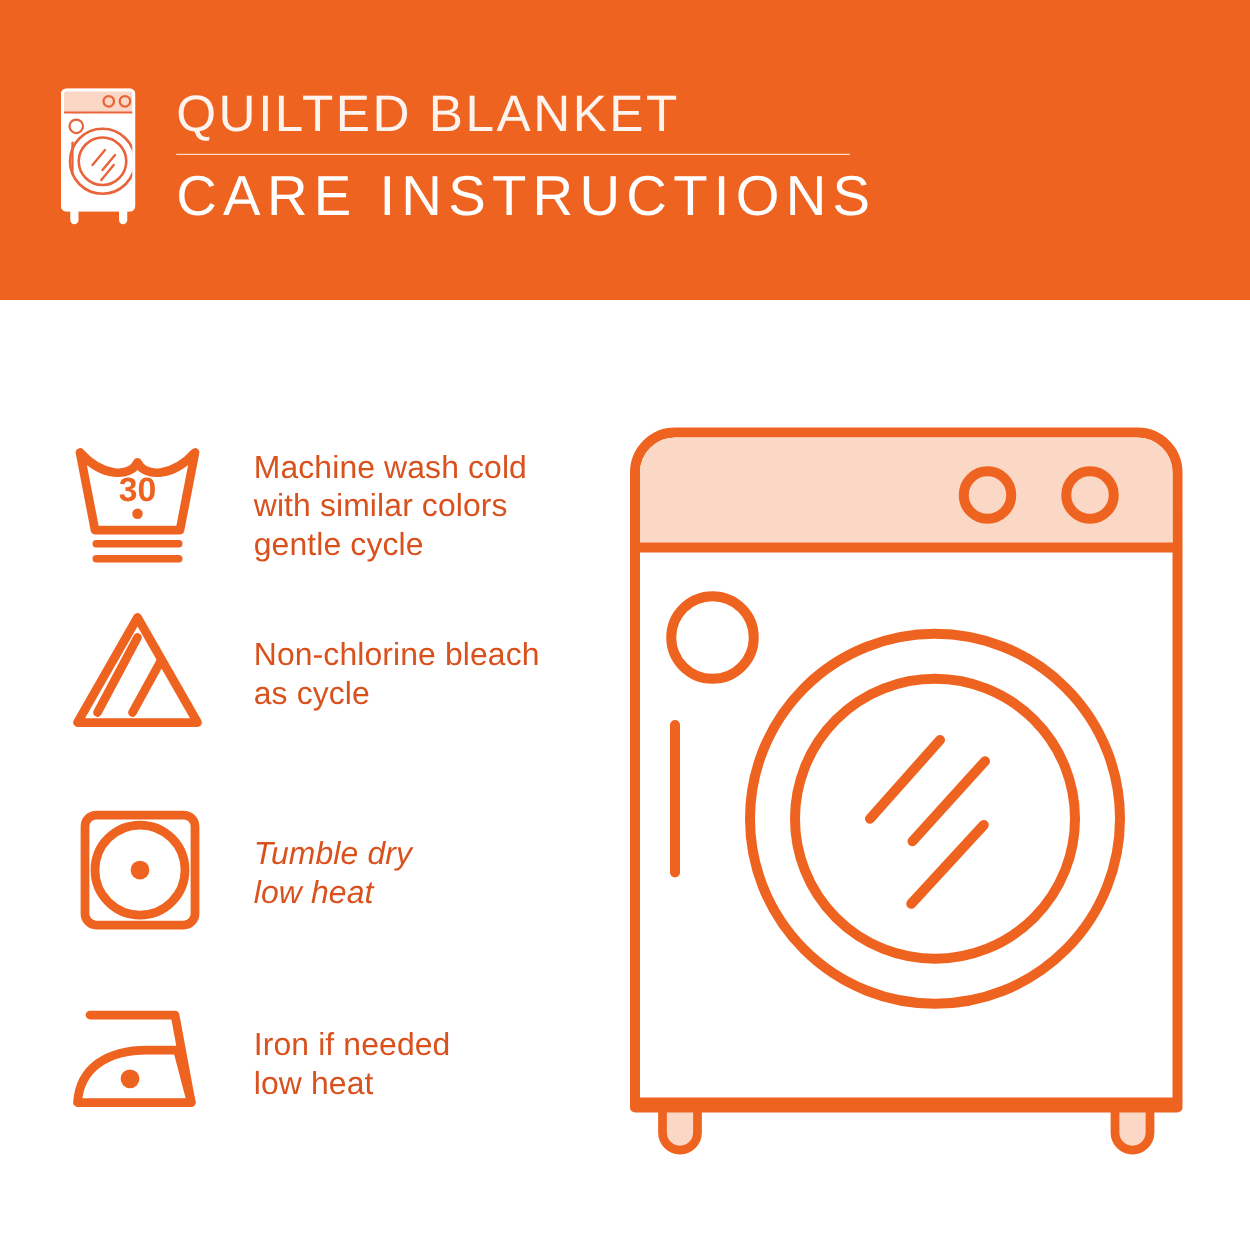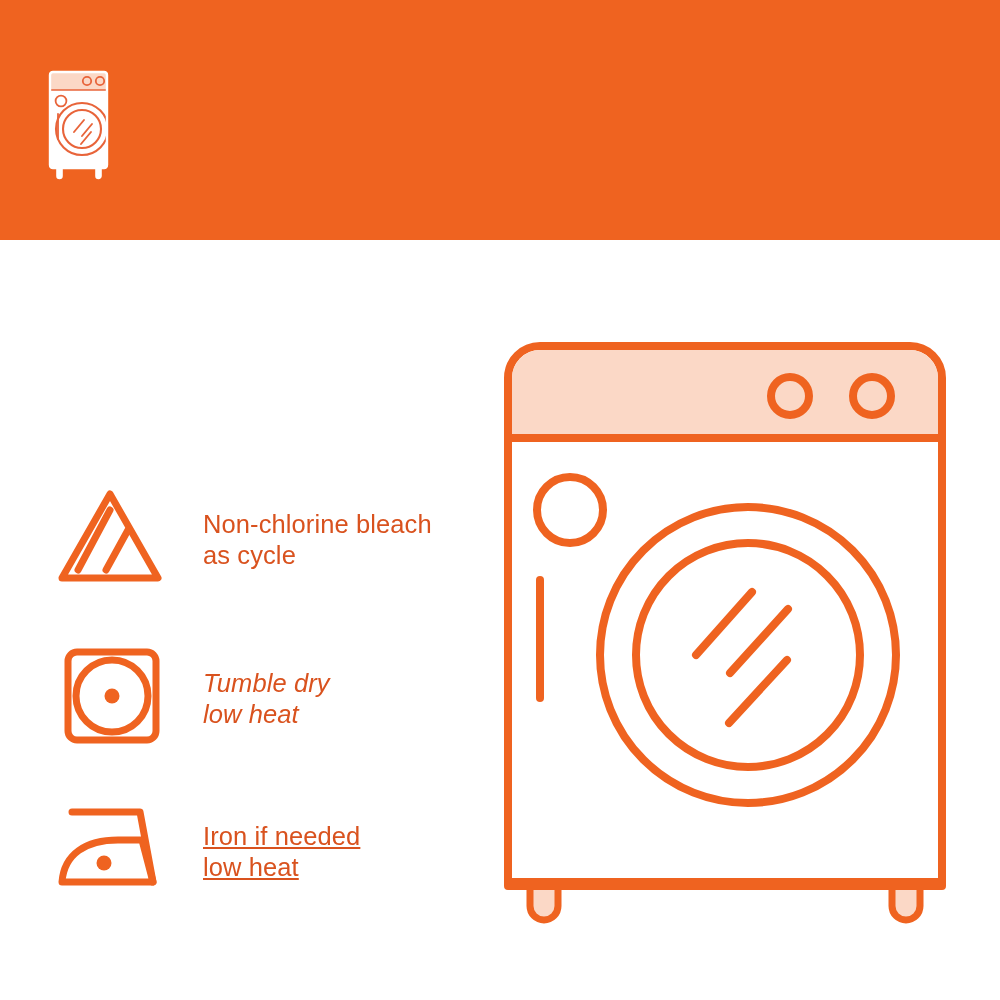--- a/index.html
+++ b/index.html
@@ -107,21 +107,21 @@
   #row-iron   { top: 548px; height: 120px; }
 
   #icon-wash   { top: 8px;  }
   #icon-bleach { top: 8px;  }
   #icon-dry    { top: 6px;  }
   #icon-iron   { top: 12px; }
 
   #text-wash   { top: 15px; }
   #text-bleach { top: 33px; }
   #text-dry    { top: 30px; font-style: italic; }
-  #text-iron   { top: 33px; text-decoration: underline; }
+  #text-iron   { top: 33px; }
 
   
   #machine {
     position: absolute;
     left: 490px;
     top: 330px;
     width: 470px;
     height: 610px;
   }
 </style>
@@ -154,25 +154,49 @@
         <line x1="38" y1="70" x2="48" y2="58" stroke="#E8643A" stroke-width="1.9" stroke-linecap="round"></line>
         <line x1="37" y1="78" x2="47" y2="66" stroke="#E8643A" stroke-width="1.9" stroke-linecap="round"></line>
 
         <rect x="6" y="6" width="57" height="96" rx="3" ry="3" fill="none" stroke="#FFFFFF" stroke-width="2.4"></rect>
 
         <path d="M13 102 v8 a2.5 2.5 0 0 0 5 0 v-8 z" fill="#FFFFFF" stroke="#FFFFFF" stroke-width="1.6"></path>
         <path d="M52 102 v8 a2.5 2.5 0 0 0 5 0 v-8 z" fill="#FFFFFF" stroke="#FFFFFF" stroke-width="1.6"></path>
       </svg>
     </div>
 
+    <div id="header-text">
+      <div class="title-top">QUILTED BLANKET</div>
+      <div id="title-rule"></div>
+      <div class="title-bottom">CARE INSTRUCTIONS</div>
+    </div>
 
   </div>
 
   <div id="instructions">
 
+    <div class="care-row" id="row-wash">
+      <div class="care-icon" id="icon-wash">
+        <svg viewBox="0 0 116 104" width="116" height="104" aria-hidden="true">
+
+          <path d="M12 10 C30 30 52 30 58 18 C64 30 86 30 104 10
+                   L92 72 L24 72 Z" fill="none" stroke="#EF6320" stroke-width="7" stroke-linejoin="round" stroke-linecap="round"></path>
+
+          <text x="58" y="49" text-anchor="middle" font-family="Liberation Sans, sans-serif" font-size="27" font-weight="700" fill="#EF6320">30</text>
+
+          <circle cx="58" cy="59" r="4.2" fill="#EF6320"></circle>
+
+          <rect x="22" y="80" width="72" height="6" rx="3" fill="#EF6320"></rect>
+          <rect x="22" y="92" width="72" height="6" rx="3" fill="#EF6320"></rect>
+        </svg>
+      </div>
+      <div class="care-text" id="text-wash">Machine wash cold
+with similar colors
+gentle cycle</div>
+    </div>
 
     <div class="care-row" id="row-bleach">
       <div class="care-icon" id="icon-bleach">
         <svg viewBox="0 0 116 104" width="116" height="104" aria-hidden="true">
           <path d="M58 10 L106 94 L10 94 Z" fill="none" stroke="#EF6320" stroke-width="7" stroke-linejoin="round"></path>
           <line x1="58" y1="26" x2="26" y2="86" stroke="#EF6320" stroke-width="7" stroke-linecap="round"></line>
           <line x1="76" y1="46" x2="54" y2="86" stroke="#EF6320" stroke-width="7" stroke-linecap="round"></line>
         </svg>
       </div>
       <div class="care-text" id="text-bleach">Non-chlorine bleach

